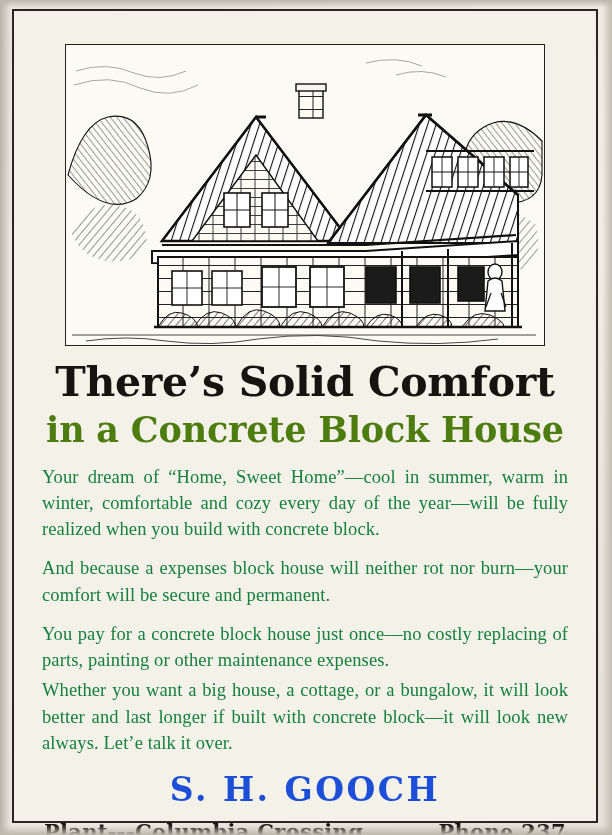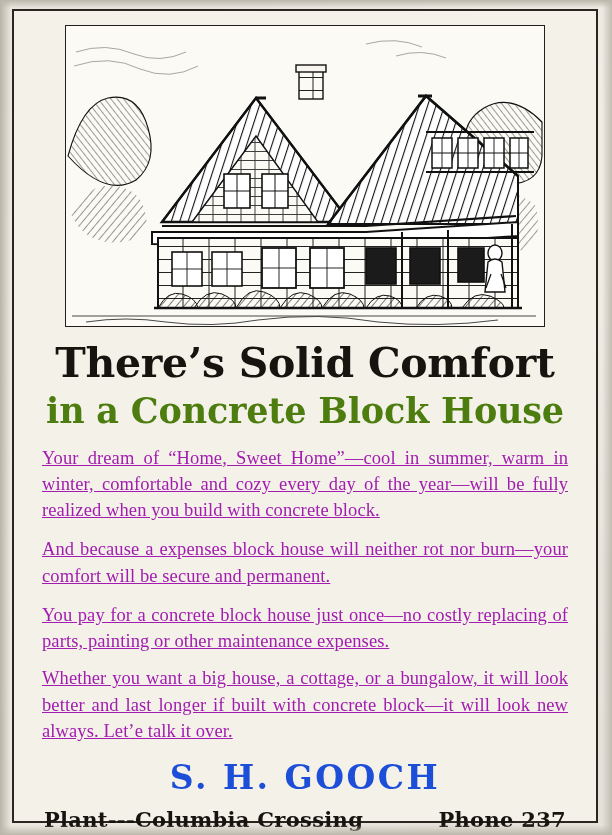--- a/index.html
+++ b/index.html
@@ -39,21 +39,21 @@
     width: 586px;
     height: 814px;
     border: 2px solid #2b2620;
     box-sizing: border-box;
     background: #f4f1e9;
   }
   .ad-inner {
     position: absolute;
     inset: 0;
     box-sizing: border-box;
-    padding: 4px 22px 10px 22px;
+    padding: 23px 22px 10px 22px;
   }
 
   
   .illus-wrap {
     position: relative;
     width: 478px;
     height: 300px;
     margin: 10px auto 0 auto;
     border: 1px solid #241f1a;
     background: #fbfaf5;
@@ -86,28 +86,27 @@
   }
 
   
   .body-copy {
     margin: 16px 6px 0 6px;
   }
   .para {
     font-family: "Liberation Serif", serif;
     font-size: 18.5px;
     line-height: 1.42;
-    color: #a21caf;
+    color: #15803d;
     margin: 0 0 13px 0;
     text-align: justify;
     text-align-last: left;
     letter-spacing: 0.1px;
-    text-decoration: underline;
-  }
-  .para.tight { margin-bottom: 11px; }
+  }
+  .para.tight { margin-bottom: 4px; }
   .para:last-child { margin-bottom: 0; }
 
   
   .signature {
     text-align: center;
     font-family: "DejaVu Serif", serif;
     font-weight: bold;
     font-size: 33px;
     letter-spacing: 2.5px;
     color: #1d4ed8;

